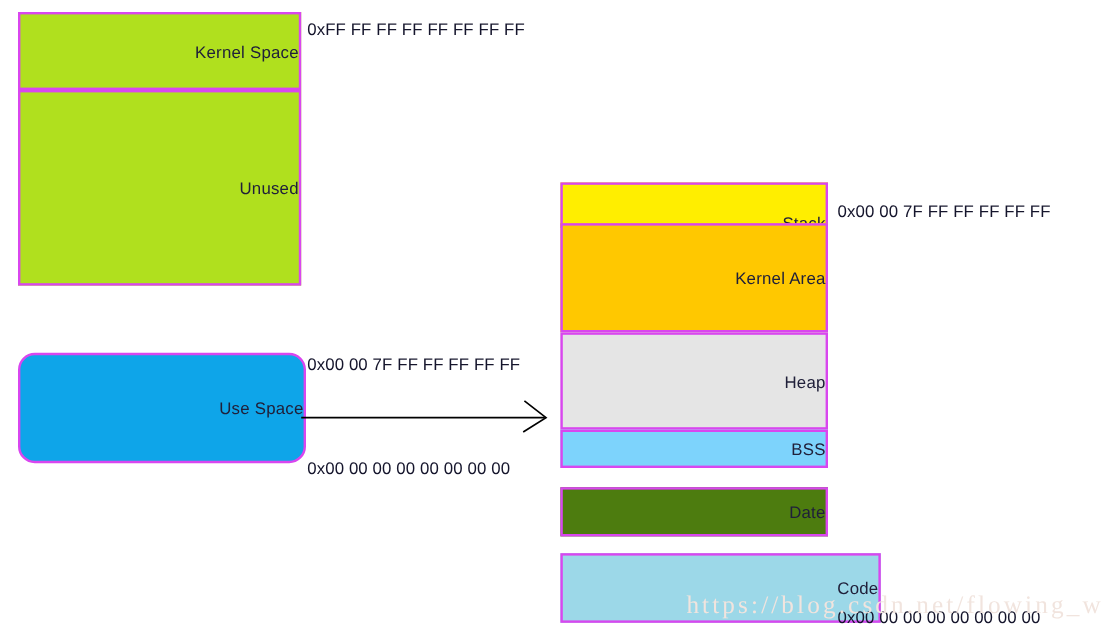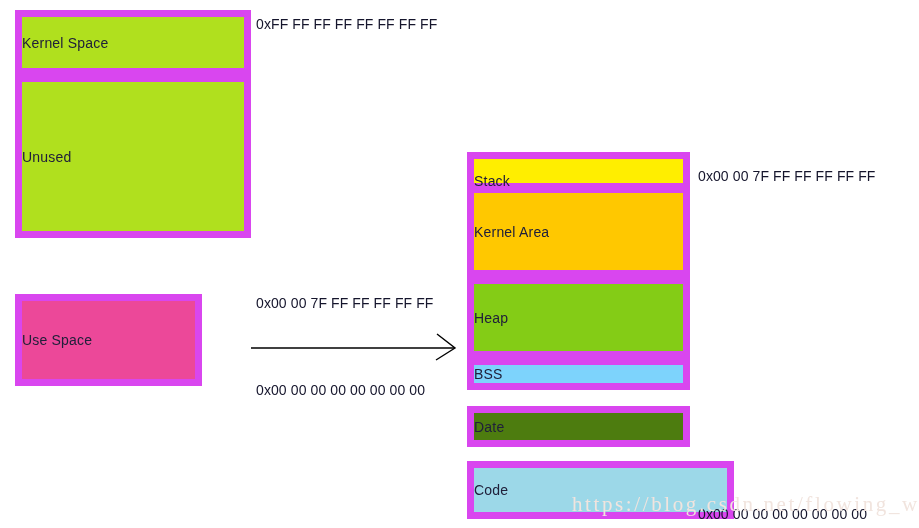--- a/index.html
+++ b/index.html
@@ -16,43 +16,43 @@
     width: 919px;
     height: 528px;
     background: #ffffff;
     overflow: hidden;
   }
 
   
   .mem-block {
     position: absolute;
     box-sizing: border-box;
-    border: 7px solid #d946ef;
+    border: 2px solid #d946ef;
     display: flex;
     align-items: center;
-    justify-content: flex-start;
+    justify-content: flex-end;
   }
   .mem-label {
     font-size: 14px;
     font-weight: 400;
     color: #20203a;
     letter-spacing: 0.2px;
     white-space: nowrap;
   }
 
   
   .kernel-space { left: 15px;  top: 10px;  width: 236px; height: 65px;  background: #b0e01e; }
   .unused-space { left: 15px;  top: 75px;  width: 236px; height: 163px; background: #b0e01e; }
-  .user-space   { left: 15px;  top: 294px; width: 187px; height: 92px;  background: #ec4899; }
+  .user-space   { left: 15px;  top: 294px; width: 240px; height: 92px;  background: #0ea5e9; border-radius: 14px; }
 
   
   .stack-block   { left: 467px; top: 152px; width: 223px; height: 38px; background: #ffee00;
                    align-items: flex-end; }
   .mapping-block { left: 467px; top: 186px; width: 223px; height: 91px; background: #ffc800; }
-  .heap-block    { left: 467px; top: 277px; width: 223px; height: 81px; background: #84cc16; }
+  .heap-block    { left: 467px; top: 277px; width: 223px; height: 81px; background: #e5e5e5; }
   .bss-block     { left: 467px; top: 358px; width: 223px; height: 32px; background: #7dd3fc; }
   .data-block    { left: 467px; top: 406px; width: 223px; height: 41px; background: #4d7c0f; }
   .code-block    { left: 467px; top: 461px; width: 267px; height: 58px; background: #9cd8e8; }
 
   .stack-block .mem-label { transform: translateY(6px); }
 
   
   .addr {
     position: absolute;
     font-size: 14px;

